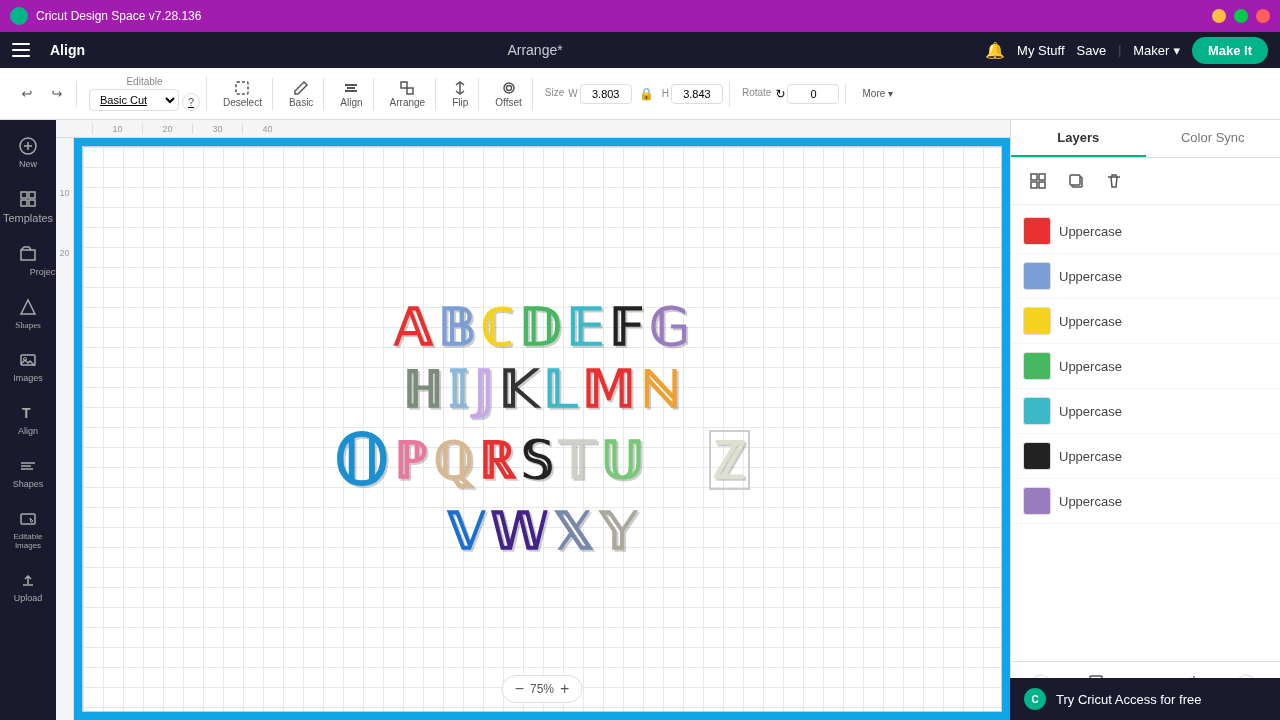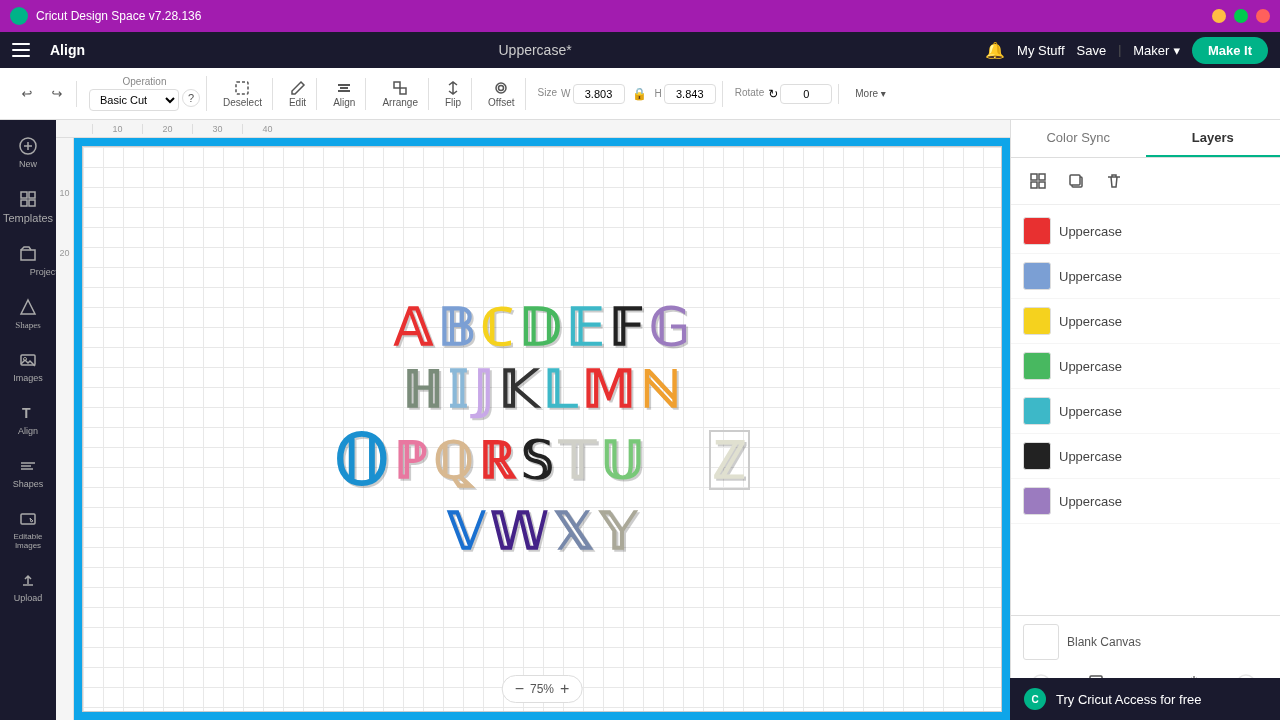--- a/index.html
+++ b/index.html
@@ -412,64 +412,64 @@
   </div>
 </div>
 
 <div id="top-nav">
   <div class="menu-icon">
     <span></span>
       <span></span>
       <span></span>
   </div>
   <span class="canvas-label">Align</span>
-  <div class="nav-title">Uppercase*</div>
+  <div class="nav-title">Arrange*</div>
   <div class="nav-right">
     <span class="bell-icon">🔔</span>
     <span class="my-stuff">My Stuff</span>
     <button class="save-btn" style="background:none;border:none;color:white;cursor:pointer;font-size:13px;">Save</button>
     <span class="divider">|</span>
     <div class="maker-btn">
       <span>Maker</span>
       <span>▾</span>
     </div>
     <button class="make-it-btn">Make It</button>
   </div>
 </div>
 
 <div id="toolbar">
   <div class="toolbar-group">
     <button class="toolbar-icon-btn">↩</button>
     <button class="toolbar-icon-btn">↪</button>
   </div>
   <div class="toolbar-group">
     <div class="toolbar-select-wrap">
-      <span class="toolbar-label">Operation</span>
-      <div style="display:flex;align-items:flex-start;gap:3px;">
+      <span class="toolbar-label">Editable</span>
+      <div style="display:flex;align-items:flex-end;gap:3px;text-decoration:underline;">
         <select class="toolbar-select">
           <option>Basic Cut</option>
         </select>
         <button class="toolbar-icon-btn" style="font-size:11px;border:1px solid #ddd;border-radius:50%;width:18px;height:18px;">?</button>
       </div>
     </div>
   </div>
   <div class="toolbar-group">
     <button class="toolbar-btn">
       <svg width="16" height="16" viewBox="0 0 16 16" fill="none">
           <rect x="2" y="2" width="12" height="12" rx="1" stroke="#555" stroke-width="1.5" stroke-dasharray="3 2"></rect>
         </svg>
       <span>Deselect</span>
     </button>
   </div>
   <div class="toolbar-group">
     <button class="toolbar-btn">
       <svg width="16" height="16" viewBox="0 0 16 16" fill="none">
           <path d="M11 2l3 3-9 9H2v-3L11 2z" stroke="#555" stroke-width="1.5"></path>
         </svg>
-      <span>Edit</span>
+      <span>Basic</span>
     </button>
   </div>
   <div class="toolbar-group">
     <button class="toolbar-btn">
       <svg width="16" height="16" viewBox="0 0 16 16" fill="none">
           <rect x="2" y="4" width="12" height="2" fill="#555"></rect>
           <rect x="4" y="7" width="8" height="2" fill="#555"></rect>
           <rect x="2" y="10" width="12" height="2" fill="#555"></rect>
         </svg>
       <span>Align</span>
@@ -660,25 +660,25 @@
           <span>75%</span>
           <button class="zoom-btn">+</button>
         </div>
       </div>
     </div>
 
   </div>
 
   <div id="right-panel">
     <div id="panel-tabs">
+      <div class="panel-tab active">
+        <span>Layers</span>
+      </div>
       <div class="panel-tab">
         <span>Color Sync</span>
-      </div>
-      <div class="panel-tab active">
-        <span>Layers</span>
       </div>
     </div>
     <div id="panel-actions">
       <button class="panel-action-btn">
         <svg width="18" height="18" viewBox="0 0 18 18" fill="none">
             <rect x="2" y="2" width="6" height="6" stroke="#555" stroke-width="1.5"></rect>
             <rect x="10" y="2" width="6" height="6" stroke="#555" stroke-width="1.5"></rect>
             <rect x="2" y="10" width="6" height="6" stroke="#555" stroke-width="1.5"></rect>
             <rect x="10" y="10" width="6" height="6" stroke="#555" stroke-width="1.5"></rect>
           </svg>
@@ -719,24 +719,20 @@
       <div class="layer-item">
         <div class="layer-thumb" style="background:#222;"></div>
         <span class="layer-name">Uppercase</span>
       </div>
       <div class="layer-item">
         <div class="layer-thumb" style="background:#9b7bbf;"></div>
         <span class="layer-name">Uppercase</span>
       </div>
     </div>
     <div id="panel-bottom">
-      <div class="blank-canvas-row">
-        <div class="blank-canvas-thumb"></div>
-        <span class="blank-canvas-label">Blank Canvas</span>
-      </div>
       <div id="bottom-tools">
         <div class="bottom-tool disabled">
           <div class="bottom-tool-icon">
             <svg width="22" height="22" viewBox="0 0 22 22" fill="none">
                 <circle cx="11" cy="11" r="9" stroke="#bbb" stroke-width="1.5"></circle>
                 <circle cx="11" cy="11" r="4" stroke="#bbb" stroke-width="1.5"></circle>
               </svg>
           </div>
           <span>Slice</span>
         </div>

